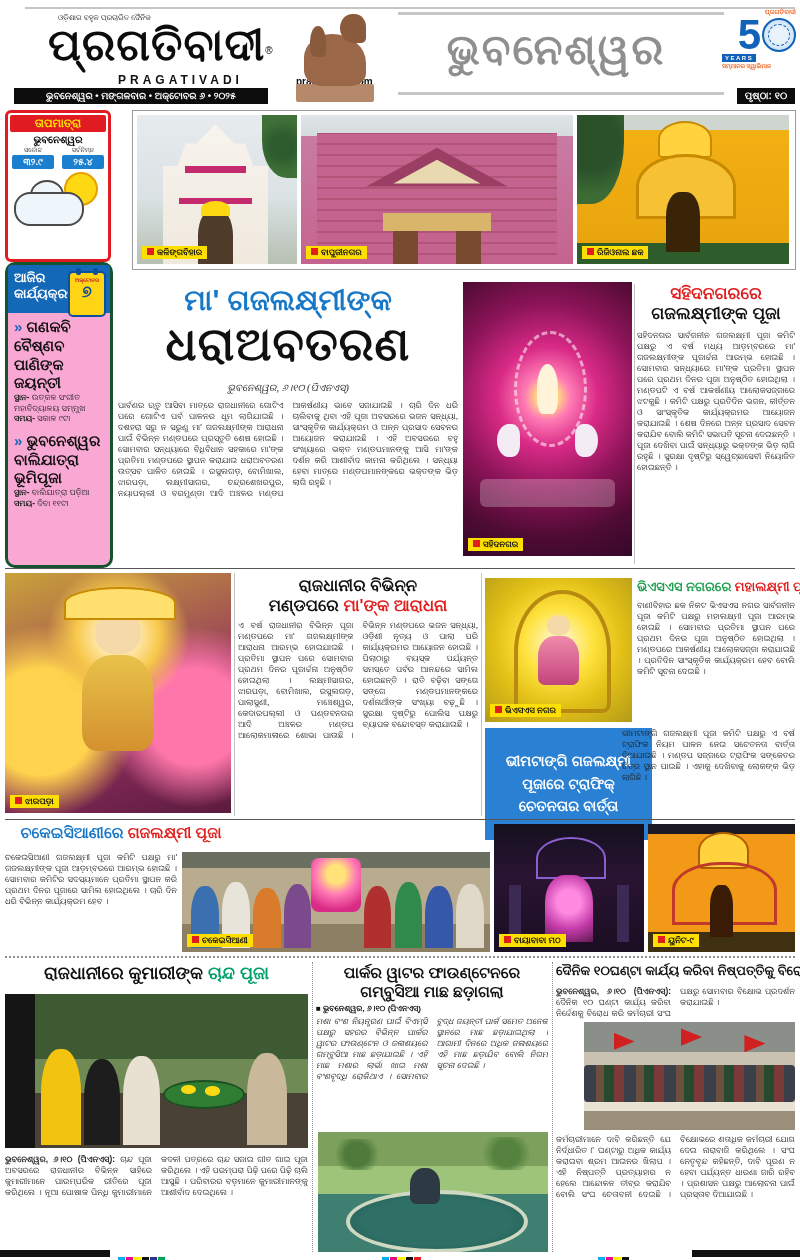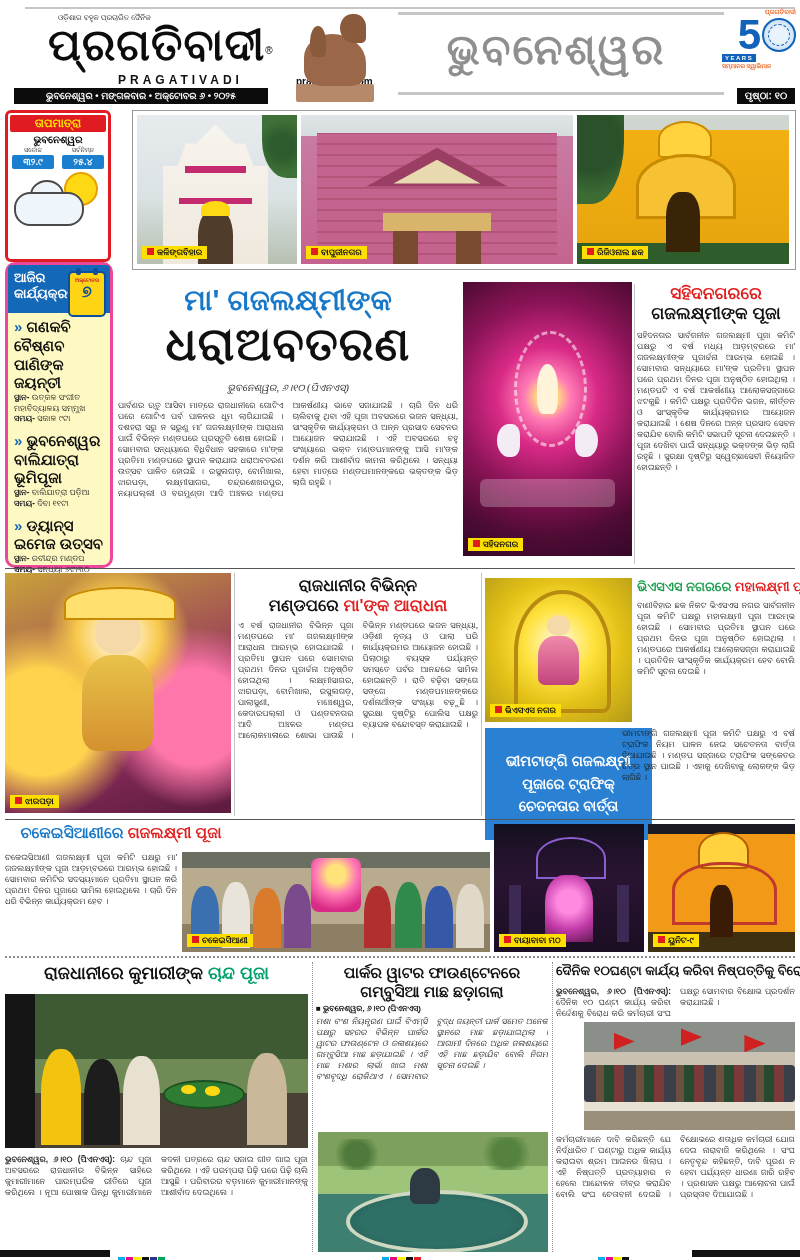--- a/index.html
+++ b/index.html
@@ -33,21 +33,21 @@
   .cityname{font-weight:bold;font-size:42px;color:#8f8f8f;text-align:center;letter-spacing:2px;}
   
   .wbox{position:absolute;border:3px solid #e01b22;border-radius:6px;background:#fff;}
   .whead{background:#e01b22;color:#ffe600;font-weight:bold;font-size:11.5px;text-align:center;
          padding:2px 0;border-radius:2px;margin:2px;}
   .wcity{font-size:10px;font-weight:bold;text-align:center;}
   .wlab{font-size:6.5px;text-align:center;color:#222;}
   .wval{background:#1b7fd0;color:#fff;font-weight:bold;font-size:9.5px;text-align:center;
         border-radius:2px;padding:1px 0;margin:1px 4px;}
   
-  .pbox{position:absolute;border:3px solid #ec4899;border-radius:10px;background:#fef9c3;}
+  .pbox{position:absolute;border:3px solid #14532d;border-radius:10px;background:#f9a8d4;}
   .phead{background:#1468b8;color:#fff;font-weight:bold;font-size:13px;line-height:1.2;
          padding:5px 6px;border-radius:4px 4px 0 0;}
   .pitem{padding:5px 6px 2px;}
   .pitem .ttl{font-size:15px;font-weight:bold;color:#0e0e0e;line-height:1.25;}
   .pitem .arrow{color:#1468b8;font-weight:900;}
   .pitem .ln{font-size:8.2px;line-height:1.3;color:#222;}
   .pitem .lb{font-weight:bold;}
   .cal{position:absolute;right:4px;top:6px;width:34px;height:42px;background:#ffd414;
        border:2px solid #0b4f9e;border-radius:5px;}
   .cal .d1,.cal .d2{position:absolute;top:-5px;width:5px;height:7px;background:#0b4f9e;border-radius:2px;}
@@ -143,25 +143,20 @@
     <div class="pitem">
       <div class="ttl"><span class="arrow">»</span> <span>ଗଣକବି ବୈଷ୍ଣବ ପାଣିଙ୍କ ଜୟନ୍ତୀ</span></div>
       <div class="ln"><span class="lb">ସ୍ଥାନ-</span> <span>ଉତ୍କଳ ସଂଗୀତ ମହାବିଦ୍ୟାଳୟ ସମ୍ମୁଖ</span></div>
       <div class="ln"><span class="lb">ସମୟ-</span> <span>ସକାଳ ୯ଟା</span></div>
     </div>
     <div class="pitem">
       <div class="ttl"><span class="arrow">»</span> <span>ଭୁବନେଶ୍ୱର ବାଲିଯାତ୍ରା ଭୂମିପୂଜା</span></div>
       <div class="ln"><span class="lb">ସ୍ଥାନ-</span> <span>ବାଲିଯାତ୍ରା ପଡ଼ିଆ</span></div>
       <div class="ln"><span class="lb">ସମୟ-</span> <span>ଦିବା ୧୧ଟା</span></div>
     </div>
-    <div class="pitem">
-      <div class="ttl"><span class="arrow">»</span> <span>ଡ୍ୟାନ୍ସ ଇମେଜ ଉତ୍ସବ</span></div>
-      <div class="ln"><span class="lb">ସ୍ଥାନ-</span> <span>ରବୀନ୍ଦ୍ର ମଣ୍ଡପ</span></div>
-      <div class="ln"><span class="lb">ସମୟ-</span> <span>ସନ୍ଧ୍ୟା ୬ଟା୩୦</span></div>
-    </div>
   </div>
 
   <div class="stripbox" style="left:132px;top:110px;width:662px;height:158px;">
 
     <div class="photo" style="left:4px;top:4px;width:160px;height:149px;
          background:linear-gradient(180deg,#e7ebee 0%,#dbe2e4 55%,#b7c0b2 100%);">
       <div class="pp" style="left:78%;top:0;width:26%;height:42%;background:radial-gradient(circle,#2e5c2e 30%,#3f7038 70%);border-radius:0 0 0 60%;"></div>
       <div class="pp" style="left:16%;top:6%;width:66%;height:94%;background:linear-gradient(#f7f4ee,#efe8dd);clip-path:polygon(50% 0,68% 14%,78% 14%,86% 30%,100% 30%,100% 100%,0 100%,0 30%,14% 30%,22% 14%,32% 14%);"></div>
       <div class="pp" style="left:30%;top:34%;width:38%;height:5%;background:#c42a6e;"></div>
       <div class="pp" style="left:26%;top:56%;width:46%;height:4%;background:#c42a6e;"></div>

